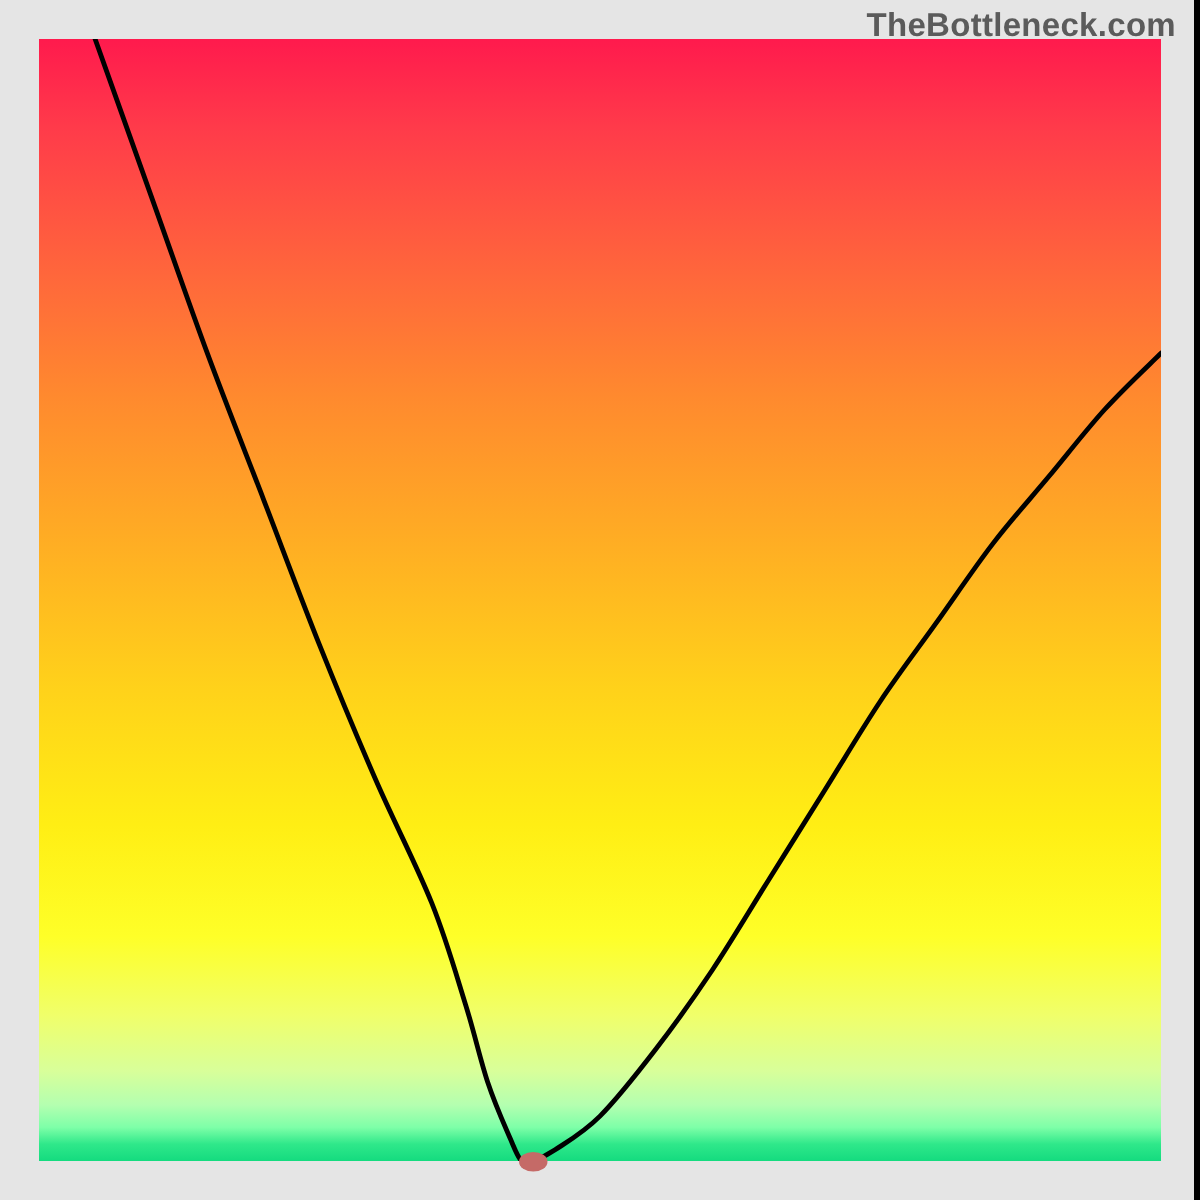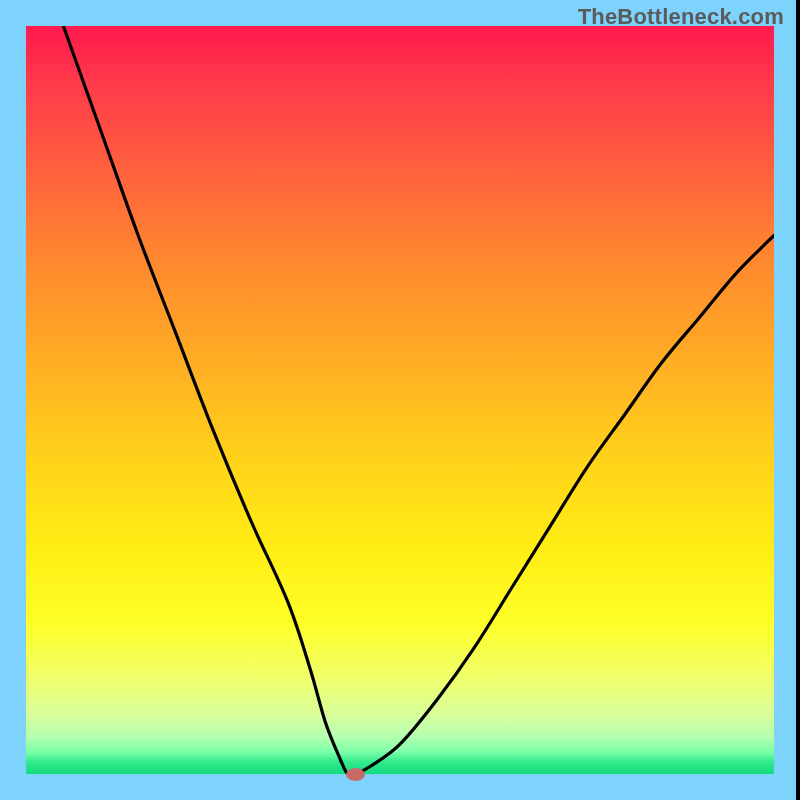--- a/index.html
+++ b/index.html
@@ -1,21 +1,21 @@
 <!DOCTYPE html>
 <html><head>
 <meta charset="utf-8">
 <style>
   * { margin: 0; padding: 0; box-sizing: border-box; }
   html, body { width: 800px; height: 800px; overflow: hidden; background: #000; }
   .frame {
     position: relative;
     width: 796px;
     height: 800px;
-    background: #7dd3fc;
+    background: #e5e5e5;
   }
   .watermark {
     position: absolute;
     top: 4px;
     right: 12px;
     font-family: Arial, Helvetica, sans-serif;
     font-size: 22px;
     font-weight: 600;
     color: #5b5b5b;
     letter-spacing: 0.2px;

